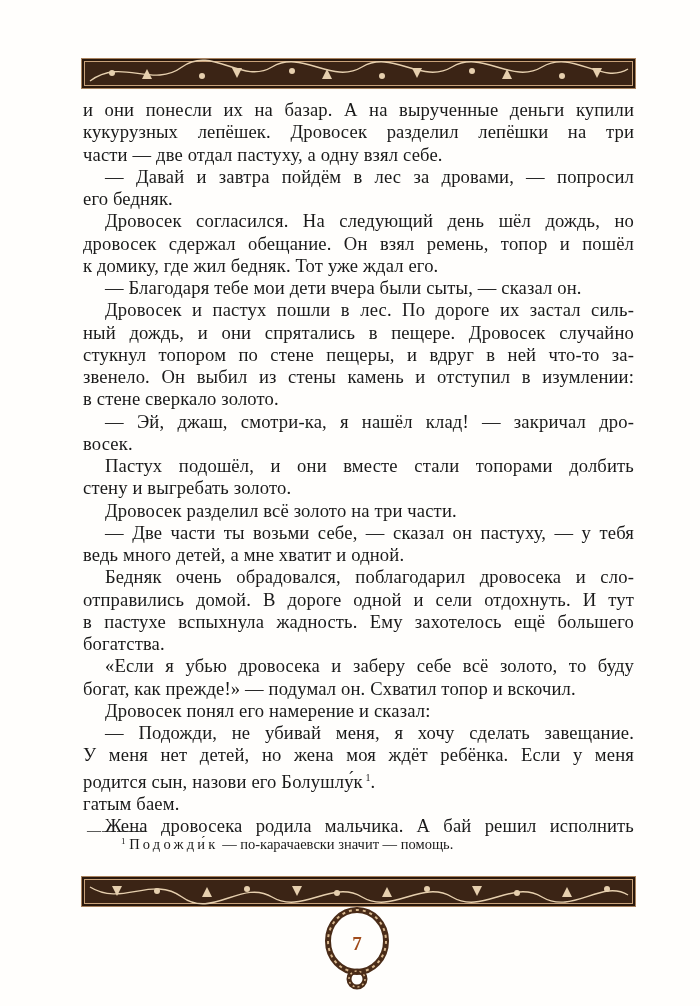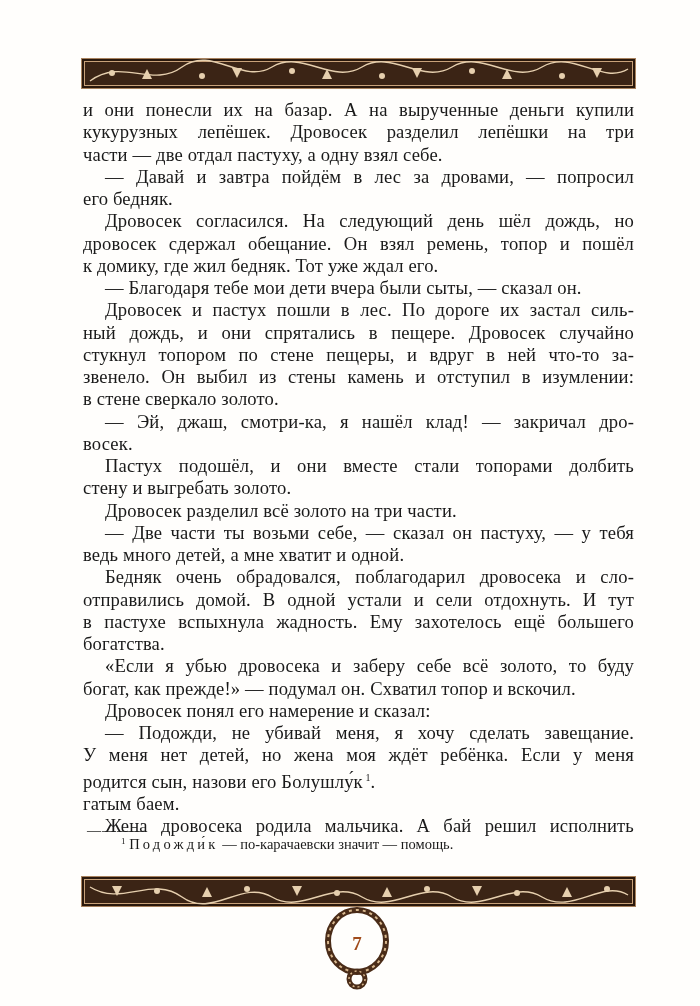--- a/index.html
+++ b/index.html
@@ -91,21 +91,21 @@
       <p>звенело. Он выбил из стены камень и отступил в изумлении:</p>
       <p class="last">в стене сверкало золото.</p>
       <p class="indent">— Эй, джаш, смотри-ка, я нашёл клад! — закричал дро-</p>
       <p class="last">восек.</p>
       <p class="indent">Пастух подошёл, и они вместе стали топорами долбить</p>
       <p class="last">стену и выгребать золото.</p>
       <p class="indent last">Дровосек разделил всё золото на три части.</p>
       <p class="indent">— Две части ты возьми себе, — сказал он пастуху, — у тебя</p>
       <p class="last">ведь много детей, а мне хватит и одной.</p>
       <p class="indent">Бедняк очень обрадовался, поблагодарил дровосека и сло-</p>
-      <p>отправились домой. В одной устали и сели отдохнуть. И тут</p>
+      <p>отправились домой. В дороге одной и сели отдохнуть. И тут</p>
       <p>в пастухе вспыхнула жадность. Ему захотелось ещё большего</p>
       <p class="last">богатства.</p>
       <p class="indent">«Если я убью дровосека и заберу себе всё золото, то буду</p>
       <p class="last">богат, как прежде!» — подумал он. Схватил топор и вскочил.</p>
       <p class="indent last">Дровосек понял его намерение и сказал:</p>
       <p class="indent">— Подожди, не убивай меня, я хочу сделать завещание.</p>
       <p>У меня нет детей, но жена моя ждёт ребёнка. Если у меня</p>
       <p class="last">родится сын, назови его Болушлу́к<sup class="ref"> 1</sup>.</p>
       <p class="last">гатым баем.</p>
       <p class="indent">Жена дровосека родила мальчика. А бай решил исполнить</p>

